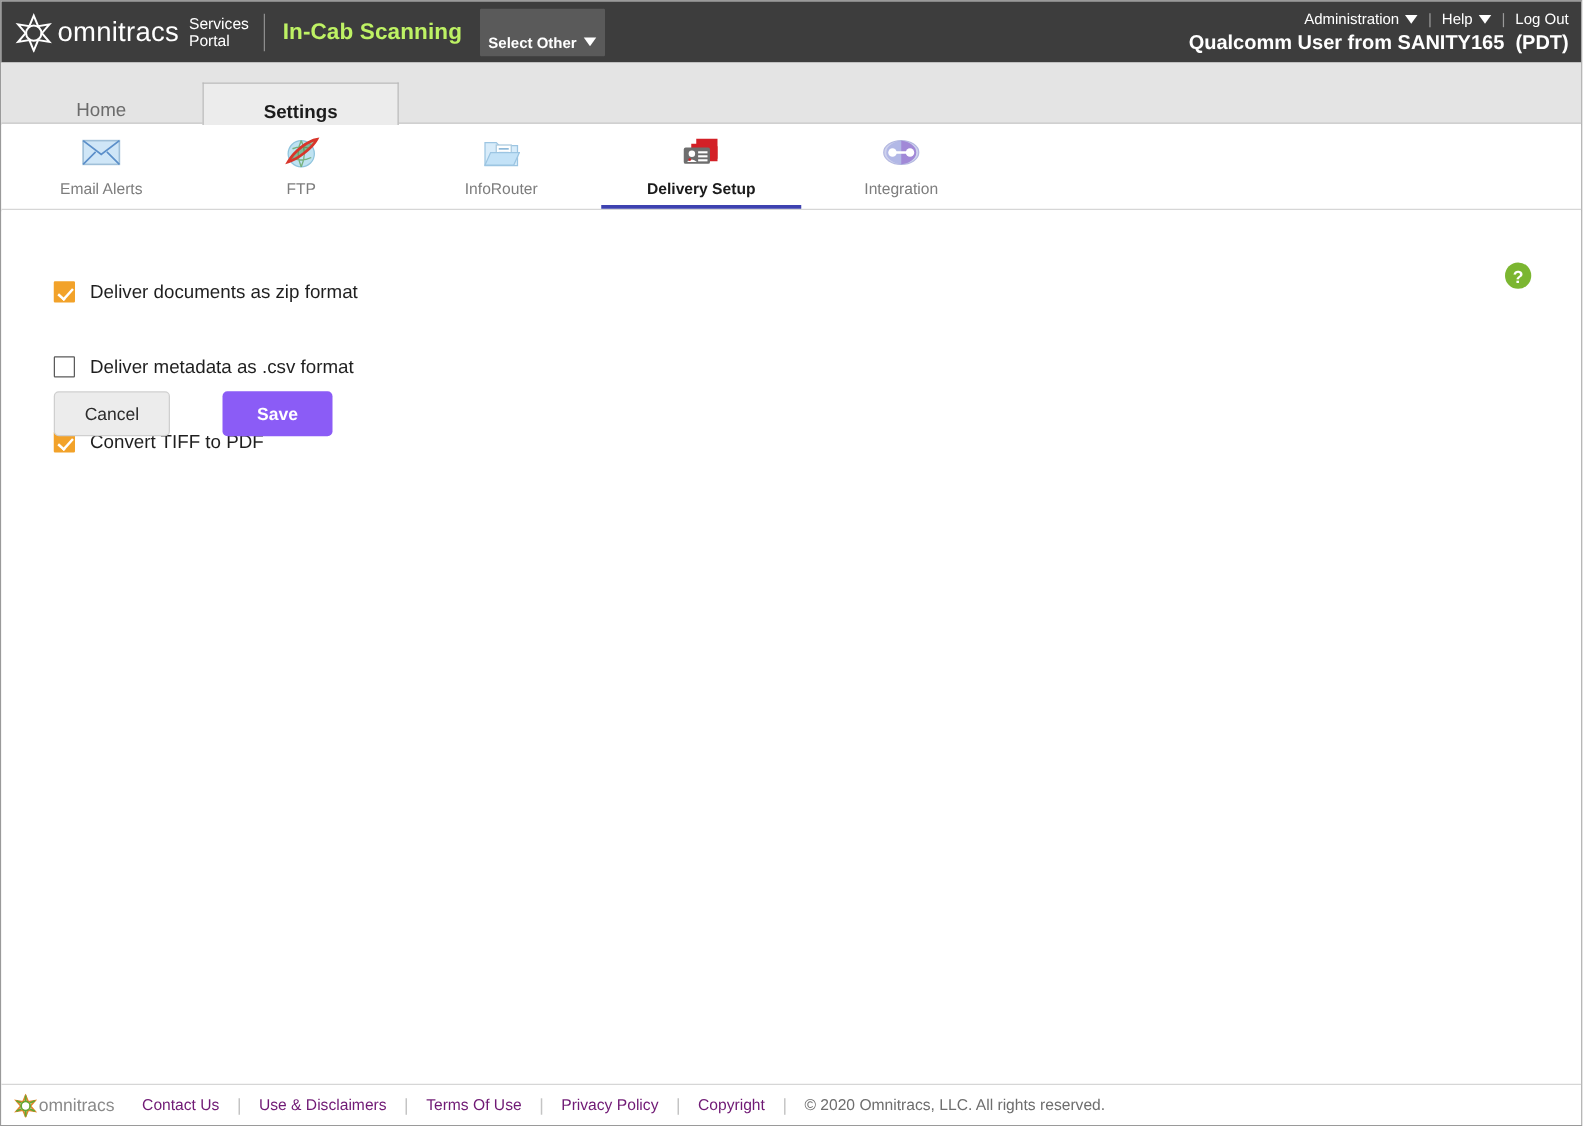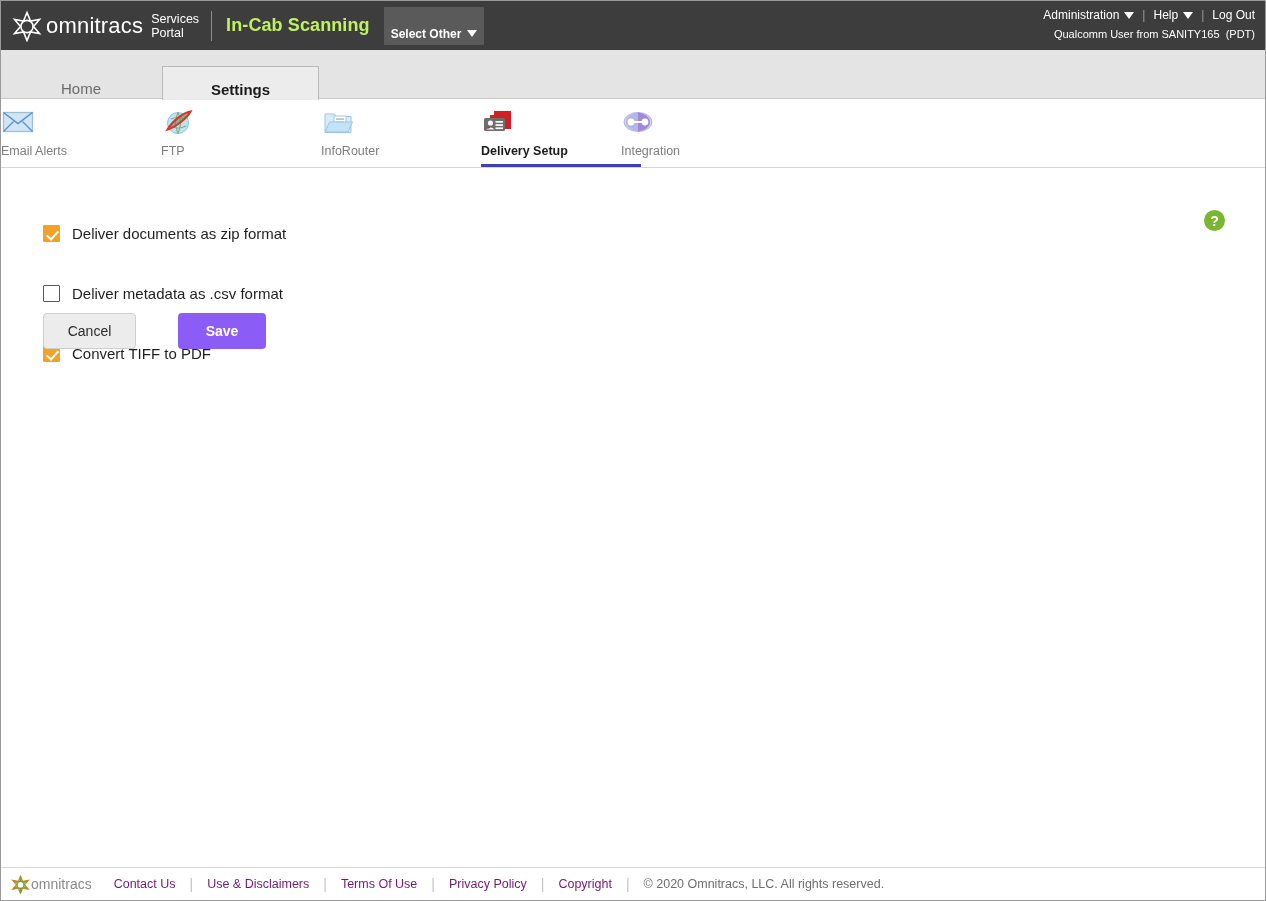--- a/index.html
+++ b/index.html
@@ -83,21 +83,21 @@
   }
   .tr-row1 {
     font-size: 12px;
     display: flex; align-items: center; justify-content: flex-end;
     gap: 0px;
     line-height: 16px;
   }
   .tr-link { color: #ffffff; text-decoration: none; cursor: pointer; display:inline-flex; align-items:center; gap:5px; }
   .tr-sep { color: #9a9a9a; margin: 0 8px; }
   .tr-row2 {
-    font-size: 11px; font-weight: normal;
+    font-size: 16px; font-weight: bold;
     margin-top: 4px; line-height: 15px;
     white-space: pre;
   }
 
   
   .tabstrip {
     position: absolute; left: 0; top: 49px;
     width: 1264px; height: 49px;
     background: #e4e4e4;
     border-bottom: 1px solid #c8c8c8;
@@ -128,21 +128,21 @@
   .subnav {
     position: absolute; left: 0; top: 99px;
     width: 1264px; height: 68px;
     background: #ffffff;
     border-bottom: 1px solid #d6d6d6;
   }
   .subnav-item {
     position: absolute; top: 0;
     width: 160px; height: 67px;
     display: flex; flex-direction: column;
-    align-items: flex-start; justify-content: flex-start;
+    align-items: center; justify-content: flex-start;
     cursor: pointer;
     user-select: none;
     padding-top: 6px;
   }
   .subnav-icon {
     width: 34px; height: 32px;
     display: flex; align-items: center; justify-content: center;
   }
   .subnav-label {
     margin-top: 6px;
@@ -373,21 +373,21 @@
           <circle cx="6.8" cy="18.6" r="1.1" fill="#d32027"></circle>
           <rect x="13.5" y="12" width="7.5" height="1.7" fill="#ffffff"></rect>
           <rect x="13.5" y="15.2" width="7.5" height="1.7" fill="#ffffff"></rect>
           <rect x="13.5" y="18.4" width="7.5" height="1.7" fill="#ffffff"></rect>
         </svg>
       </span>
       <span class="subnav-label">Delivery Setup</span>
       <span class="subnav-underline"></span>
     </div>
 
-    <div class="subnav-item" style="left:620px;">
+    <div class="subnav-item" style="left:640px;">
       <span class="subnav-icon">
         <svg width="32" height="24" viewBox="0 0 32 24">
           <ellipse cx="16" cy="12" rx="14" ry="9.5" fill="#cfd2ee" stroke="#b4b8e0" stroke-width="1"></ellipse>
           <path d="M16 2.6 a14 9.5 0 0 0 0 18.8 a14 9.5 0 0 0 0 -18.8 z" fill="#9aa3e0" opacity="0.55"></path>
           <path d="M16 2.6 a14 9.5 0 0 1 0 18.8 z" fill="#9b7ad1" opacity="0.75"></path>
           <rect x="8" y="11" width="16" height="2" fill="#ffffff"></rect>
           <circle cx="9" cy="12" r="3.4" fill="#ffffff"></circle>
           <circle cx="23" cy="12" r="3.4" fill="#ffffff"></circle>
         </svg>
       </span>

